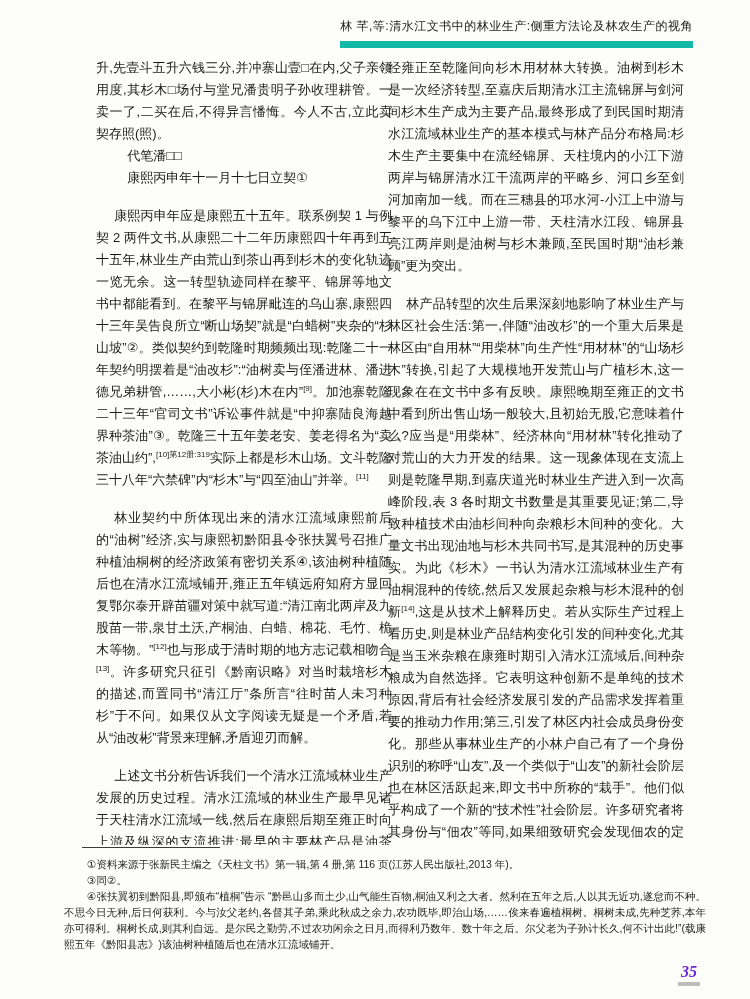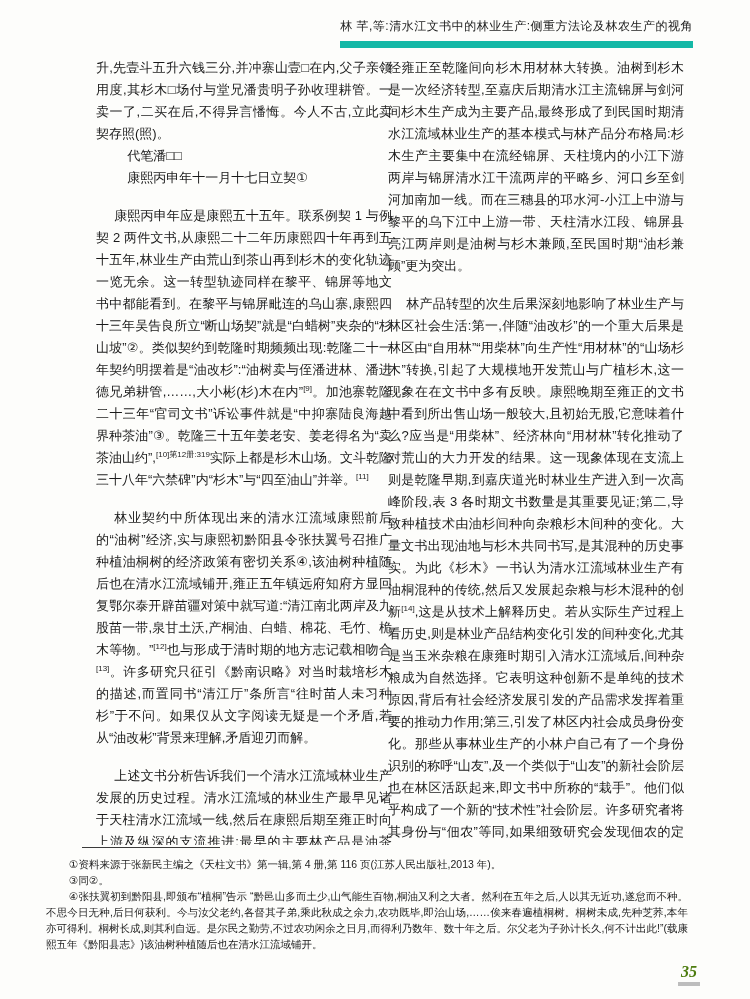--- a/index.html
+++ b/index.html
@@ -25,28 +25,28 @@
   .col p { margin:0; }
   .col p.indent { text-indent:1.4em;margin-top:16px; }
   .quote-block p { text-indent:0; }
   .sig { padding-left:2.4em; }
   sup { font-size:8px; line-height:0; vertical-align:super; letter-spacing:0; }
   .fn-rule {
     position:absolute; left:82px; top:847px;
     width:138px; height:0; border-top:1.5px solid #3a3a3a;
   }
   .footnotes {
-    position:absolute; left:46px; top:856px; width:642px;
+    position:absolute; left:64px; top:856px; width:642px;
     font-size:10.5px; line-height:16px; text-align:justify; color:#222222;
   }
   .footnotes p { text-indent:2.2em; margin:0; }
   .page-num {
     position:absolute; top:963px; right:50px;
     font-family:"Liberation Serif","DejaVu Serif",serif;
-    font-style:italic; font-weight:bold; font-size:16px; color:#4d7c0f;
+    font-style:italic; font-weight:bold; font-size:16px; color:#6d28d9;
     padding:0 3px 1px 3px; border-bottom:4px solid #bdbdbd;
   }
 </style>
 </head>
 <body>
 
 <div class="page">
 
   <div class="running-head">林 芊,等:清水江文书中的林业生产:侧重方法论及林农生产的视角</div>
 

